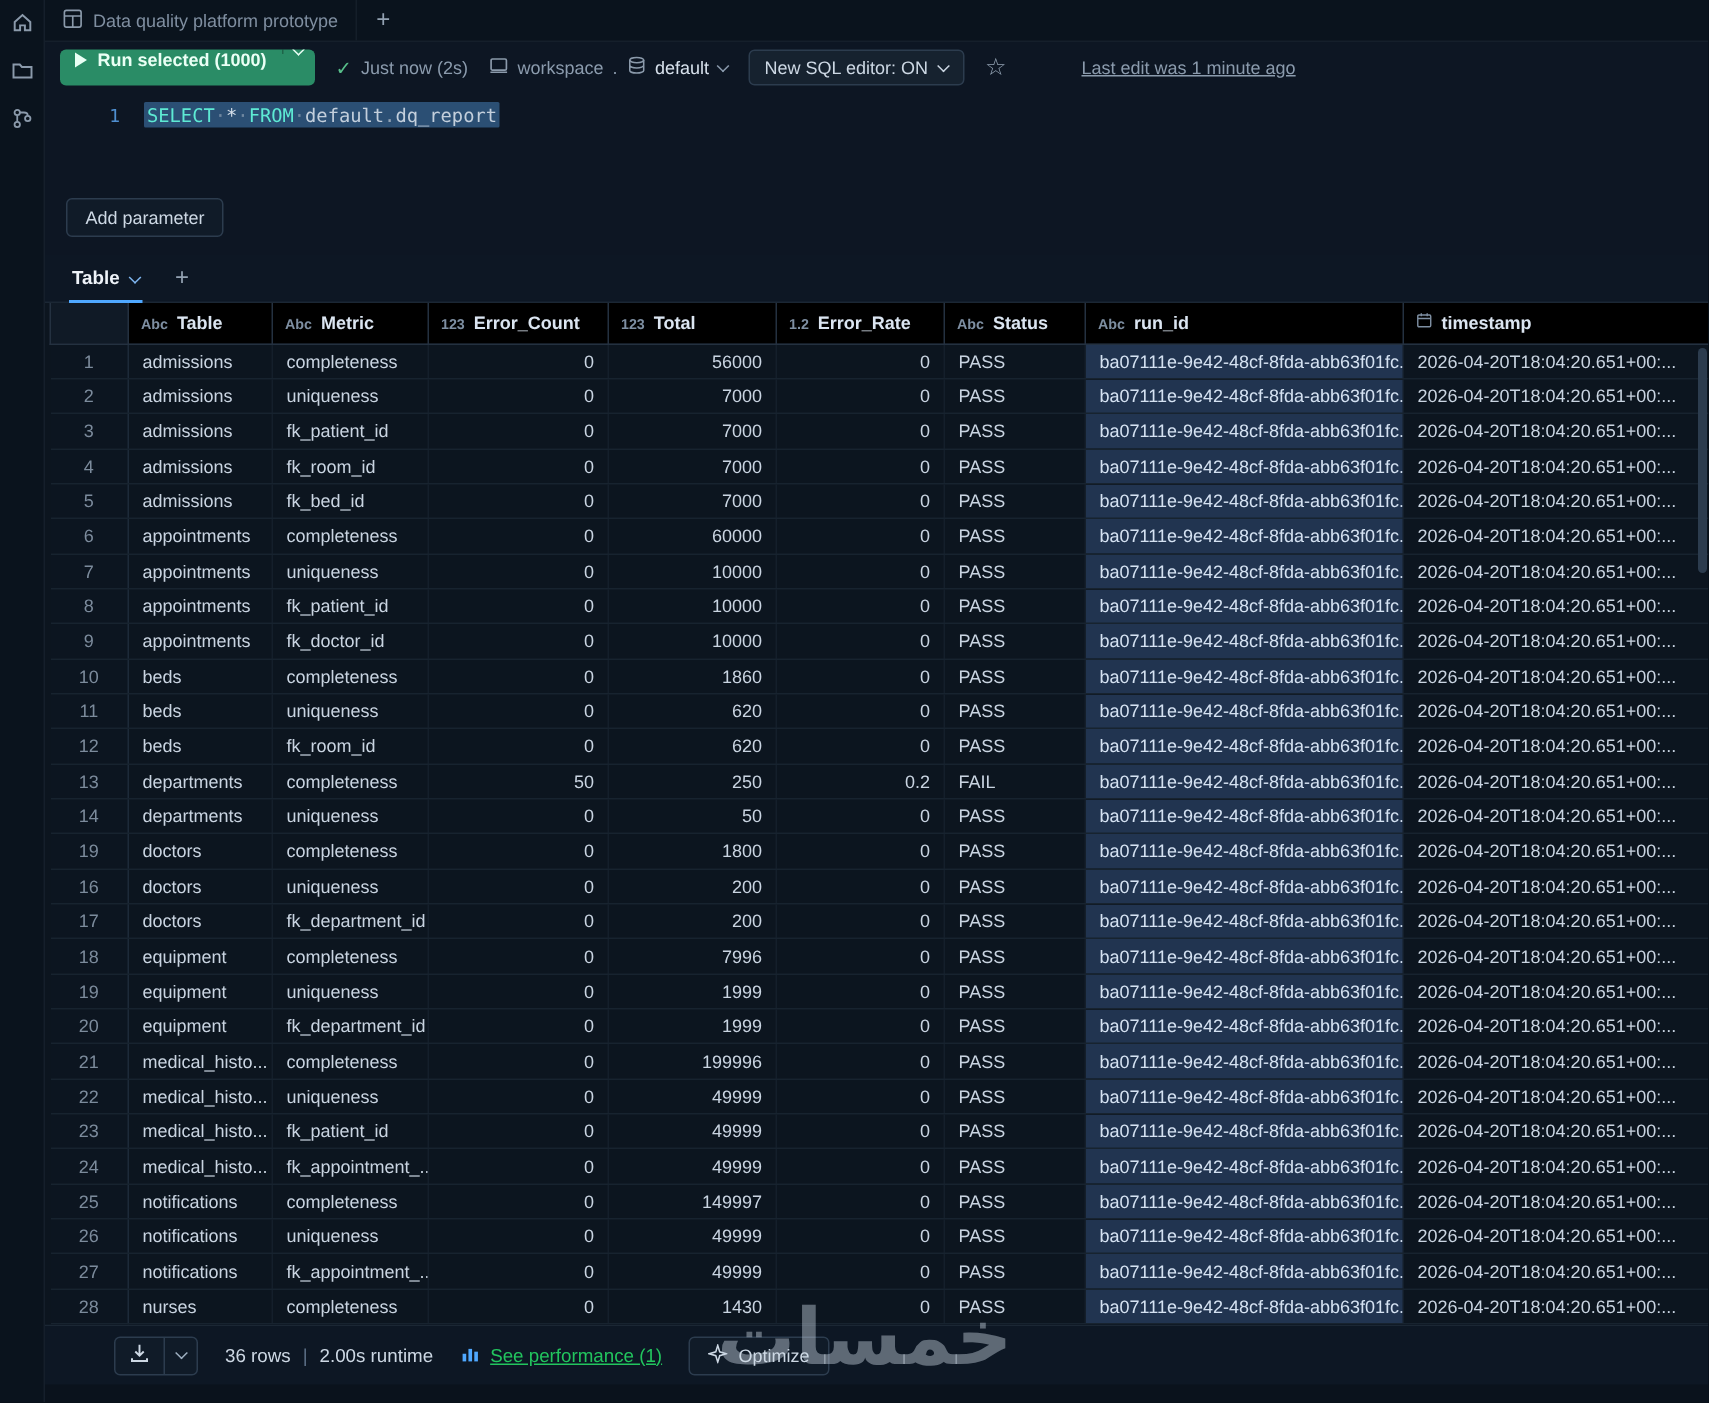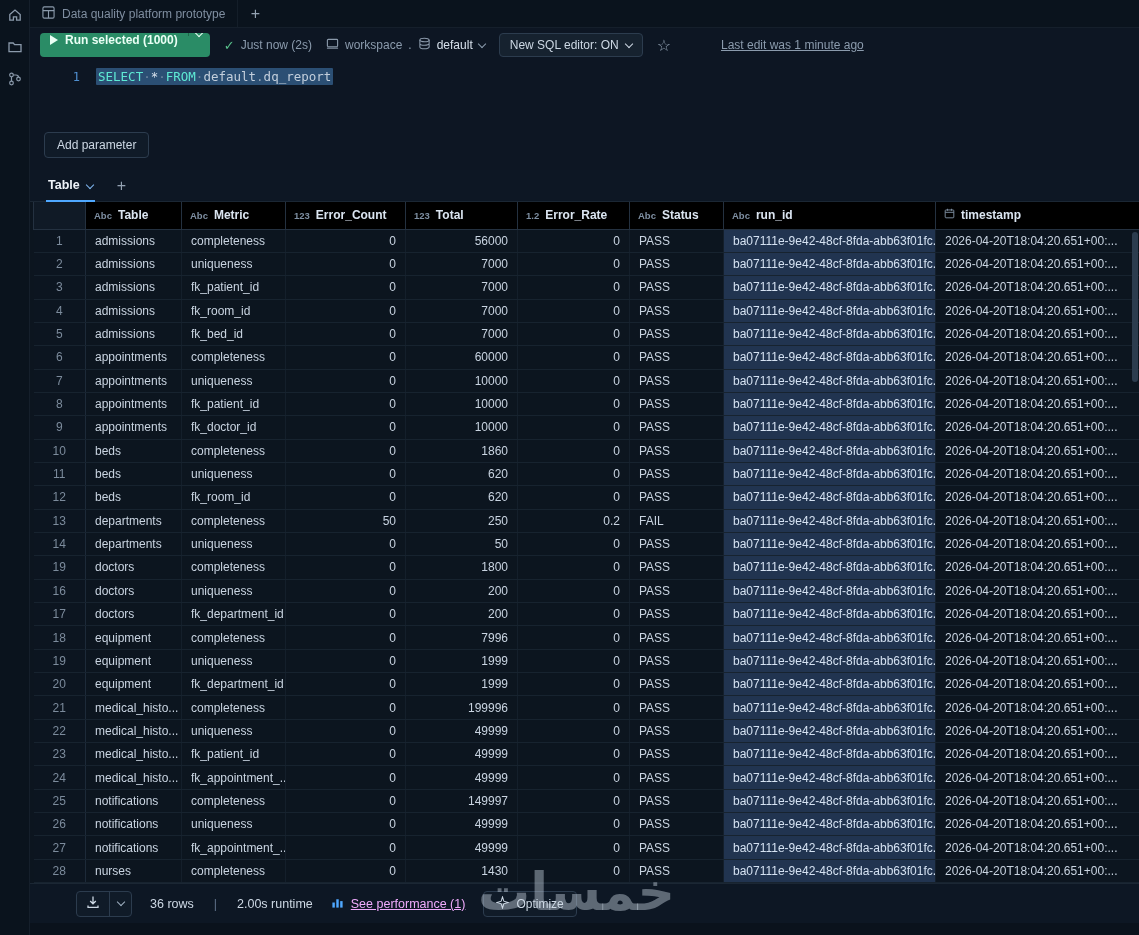--- a/index.html
+++ b/index.html
@@ -85,23 +85,23 @@
   .vscroll { position:absolute; right:1px; top:30px; width:6px; height:600px; }
   .vscroll-thumb { width:6px; height:150px; background:#2c3c4e; border-radius:3px; }
   
   .footer { height:40px; border-top:1px solid #1b2734; display:flex; align-items:center;
     gap:18px; padding-left:46px; background:#0d1724; font-size:12.5px; flex:none; }
   .dl-btn { display:flex; align-items:stretch; border:1px solid #2c3c4e; border-radius:4px;
     height:26px; overflow:hidden; cursor:pointer; background:#101b28; }
   .dl-main { width:32px; display:flex; align-items:center; justify-content:center; }
   .dl-caret { width:22px; display:flex; align-items:center; justify-content:center;
     border-left:1px solid #2c3c4e; color:#9fb0c2; }
-  .stats { display:flex; align-items:flex-start; gap:20px; color:#cdd8e4; }
+  .stats { display:flex; align-items:flex-start; gap:8px; color:#cdd8e4; }
   .stats .sep { color:#5d7087; }
-  .perf-link { display:flex; align-items:center; gap:7px; color:#f0abfc;
+  .perf-link { display:flex; align-items:center; gap:7px; color:#22c55e;
     text-decoration:underline; cursor:pointer; }
   .bottomstrip { height:12px; background:#0a121c; flex:none; }
   
   .watermark { position:absolute; left:478px; top:862px; font-size:52px; font-weight:bold;
     color:rgba(208,219,231,0.42); font-family:"DejaVu Sans", sans-serif; pointer-events:none;
     letter-spacing:2px; }
 </style>
 </head>
 <body>
 

